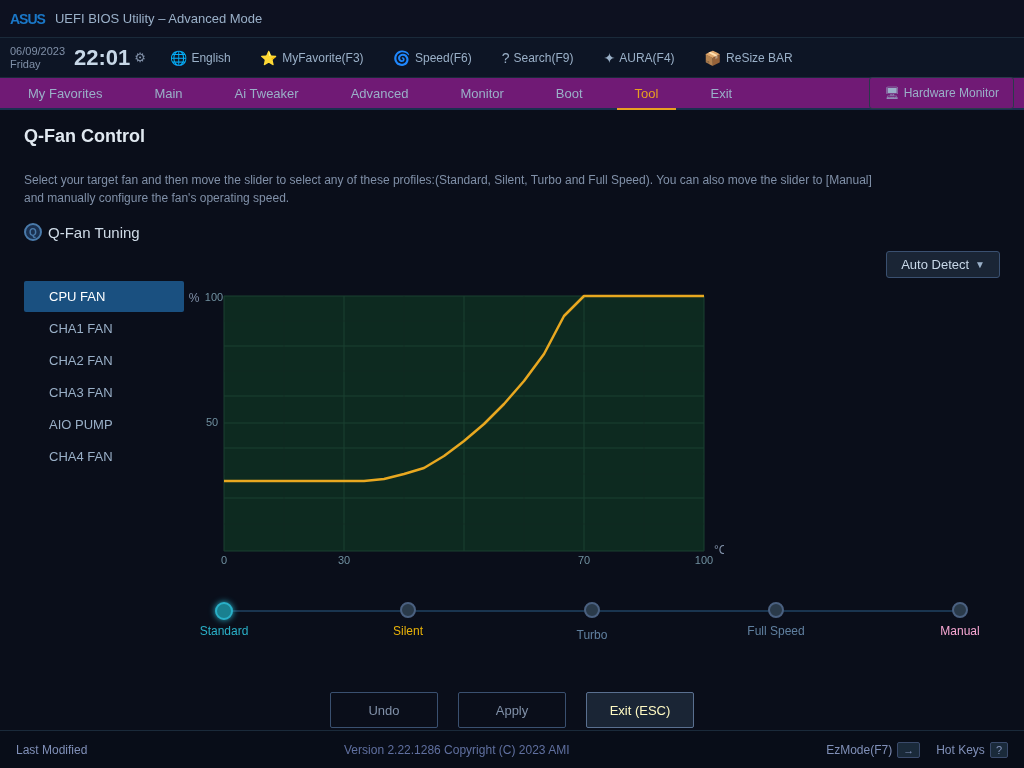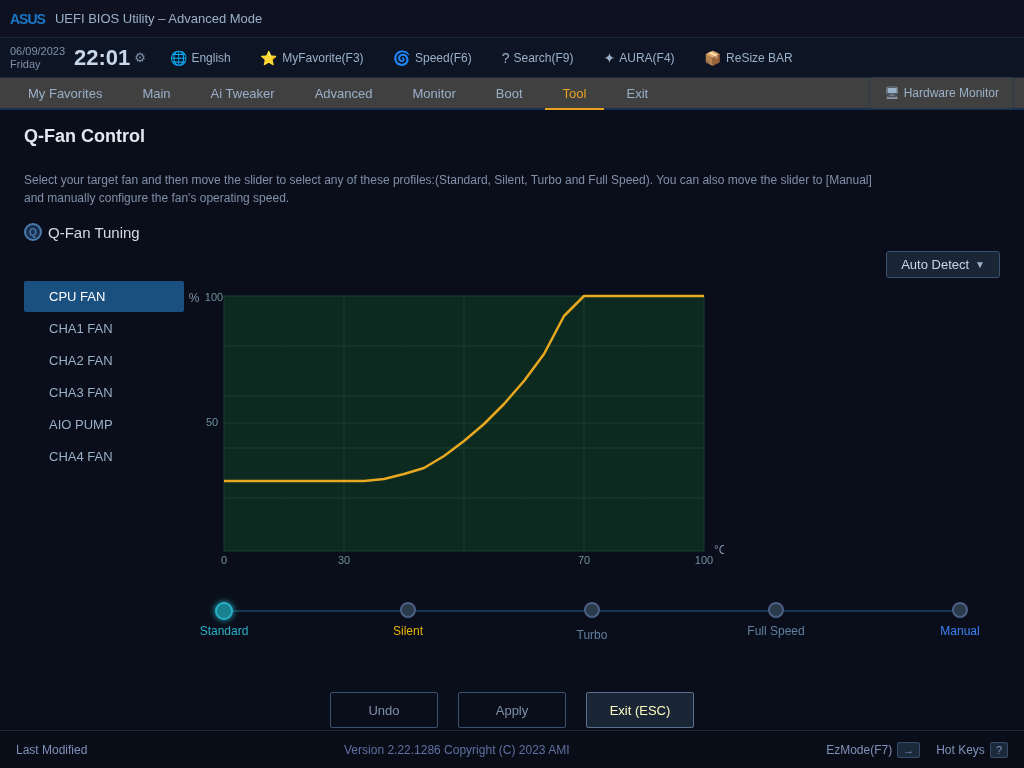--- a/index.html
+++ b/index.html
@@ -69,25 +69,25 @@
       cursor: pointer;
       padding: 2px 6px;
       border-radius: 3px;
     }
     .topbar-item .icon { font-size: 14px; }
 
     
     .nav-menu {
       display: flex;
       align-items: center;
-      background: #404040;
+      background: #701a75;
       height: 32px;
       padding: 0 10px;
       border-bottom: 2px solid #1a3050;
-      gap: 4px;
+      gap: 16px;
     }
     .nav-item {
       padding: 0 18px;
       height: 32px;
       display: flex;
       align-items: center;
       font-size: 13px;
       color: #9ab0c8;
       cursor: pointer;
       border-bottom: 2px solid transparent;
@@ -438,21 +438,21 @@
             <div style="width:16px;height:16px;border-radius:50%;background:#2a3a4a;border:2px solid #4a6080;cursor:pointer;"></div>
           </div>
           <div style="position:absolute;top:6px;left:100%;transform:translateX(-50%);">
             <div style="width:16px;height:16px;border-radius:50%;background:#2a3a4a;border:2px solid #4a6080;cursor:pointer;"></div>
           </div>
 
           <div style="position:absolute;top:28px;left:0;transform:translateX(-50%);font-size:12px;color:#2ab0c8;white-space:nowrap;">Standard</div>
           <div style="position:absolute;top:28px;left:25%;transform:translateX(-50%);font-size:12px;color:#eab308;white-space:nowrap;">Silent</div>
           <div style="position:absolute;top:32px;left:50%;transform:translateX(-50%);font-size:12px;color:#6080a0;white-space:nowrap;">Turbo</div>
           <div style="position:absolute;top:28px;left:75%;transform:translateX(-50%);font-size:12px;color:#6080a0;white-space:nowrap;">Full Speed</div>
-          <div style="position:absolute;top:28px;left:100%;transform:translateX(-50%);font-size:12px;color:#3b82f6;white-space:nowrap;">Manual</div>
+          <div style="position:absolute;top:28px;left:100%;transform:translateX(-50%);font-size:12px;color:#f9a8d4;white-space:nowrap;">Manual</div>
         </div>
       </div>
     </div>
   </div>
 </div>
 
 <div class="bottom-bar">
   <button class="btn btn-undo">Undo</button>
   <button class="btn btn-apply">Apply</button>
   <button class="btn btn-exit">Exit (ESC)</button>

